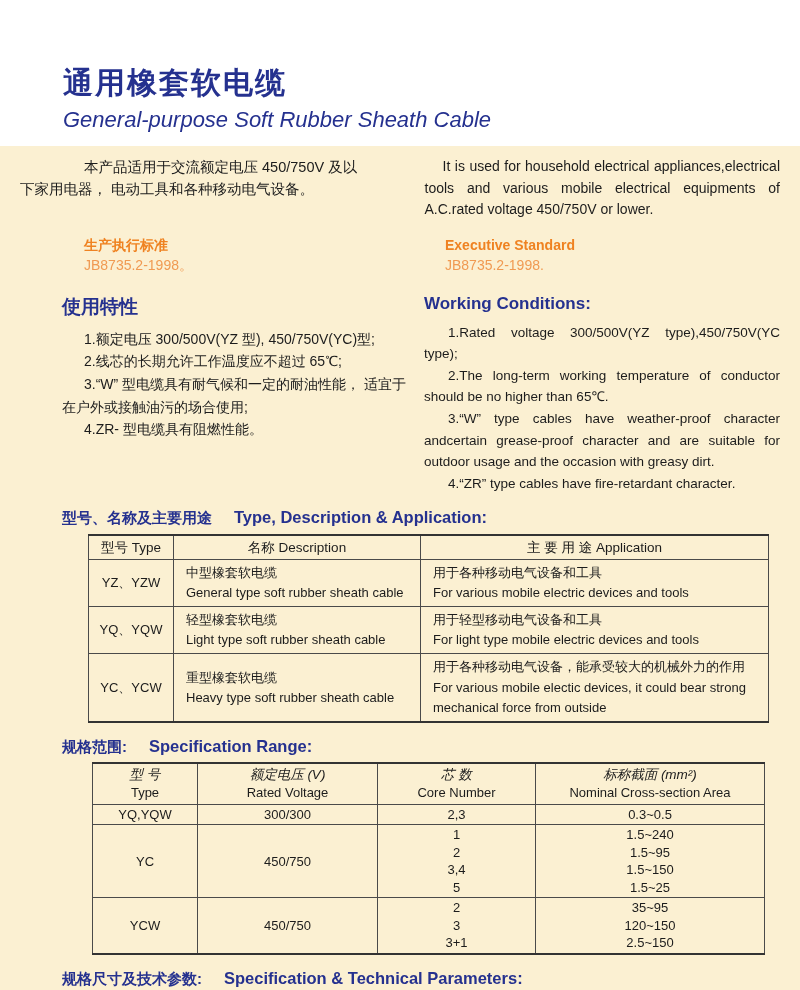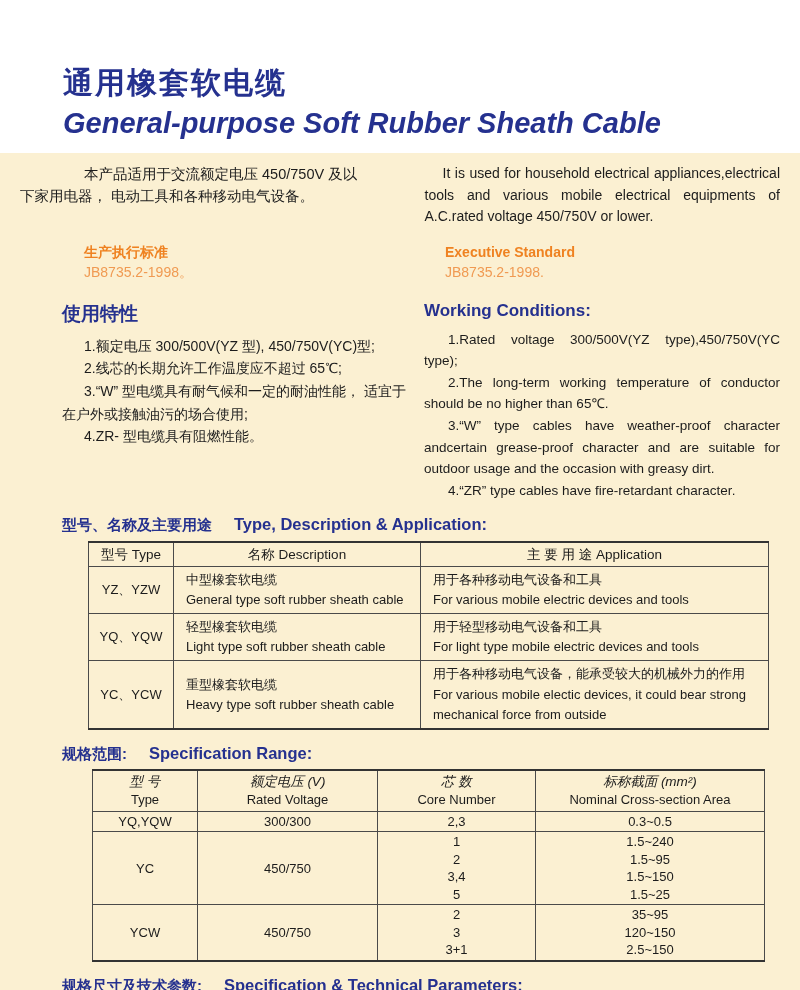--- a/index.html
+++ b/index.html
@@ -4,21 +4,21 @@
 <style>
   * { box-sizing: border-box; }
   html,body { margin:0; padding:0; }
   body {
     width:800px; height:990px; background:#ffffff;
     font-family:"Liberation Sans", sans-serif; color:#1c1c1c;
     overflow:hidden;
   }
   .header { padding:16px 0 0 63px;margin-top:47px; }
   .title-zh { margin:0; font-size:30px; font-weight:bold; color:#25318F; letter-spacing:2px; }
-  .title-en { margin:3px 0 0 0; font-size:29px; font-weight:bold; font-style:italic; color:#25318F; }
+  .title-en { margin:3px 0 0 0; font-size:22px; font-weight:normal; font-style:italic; color:#25318F; }
 
   .panel { margin-top:13px; background:#FBF0D2; height:887px; padding:10px 20px 0 20px; overflow:hidden; }
 
   .intro-row { display:flex; align-items:flex-start; }
   .intro-zh { margin:0; width:345px; font-size:14.5px; line-height:1.55; text-indent:64px; }
   .intro-en { margin:0 0 0 60px; width:356px; font-size:14px; line-height:1.55; text-indent:18px; text-align:justify; }
 
   .standards-row { display:flex; margin-top:14px;align-items:center; }
   .std { line-height:1.45; font-size:14px; }
   .std-zh { margin-left:64px; width:300px; }

